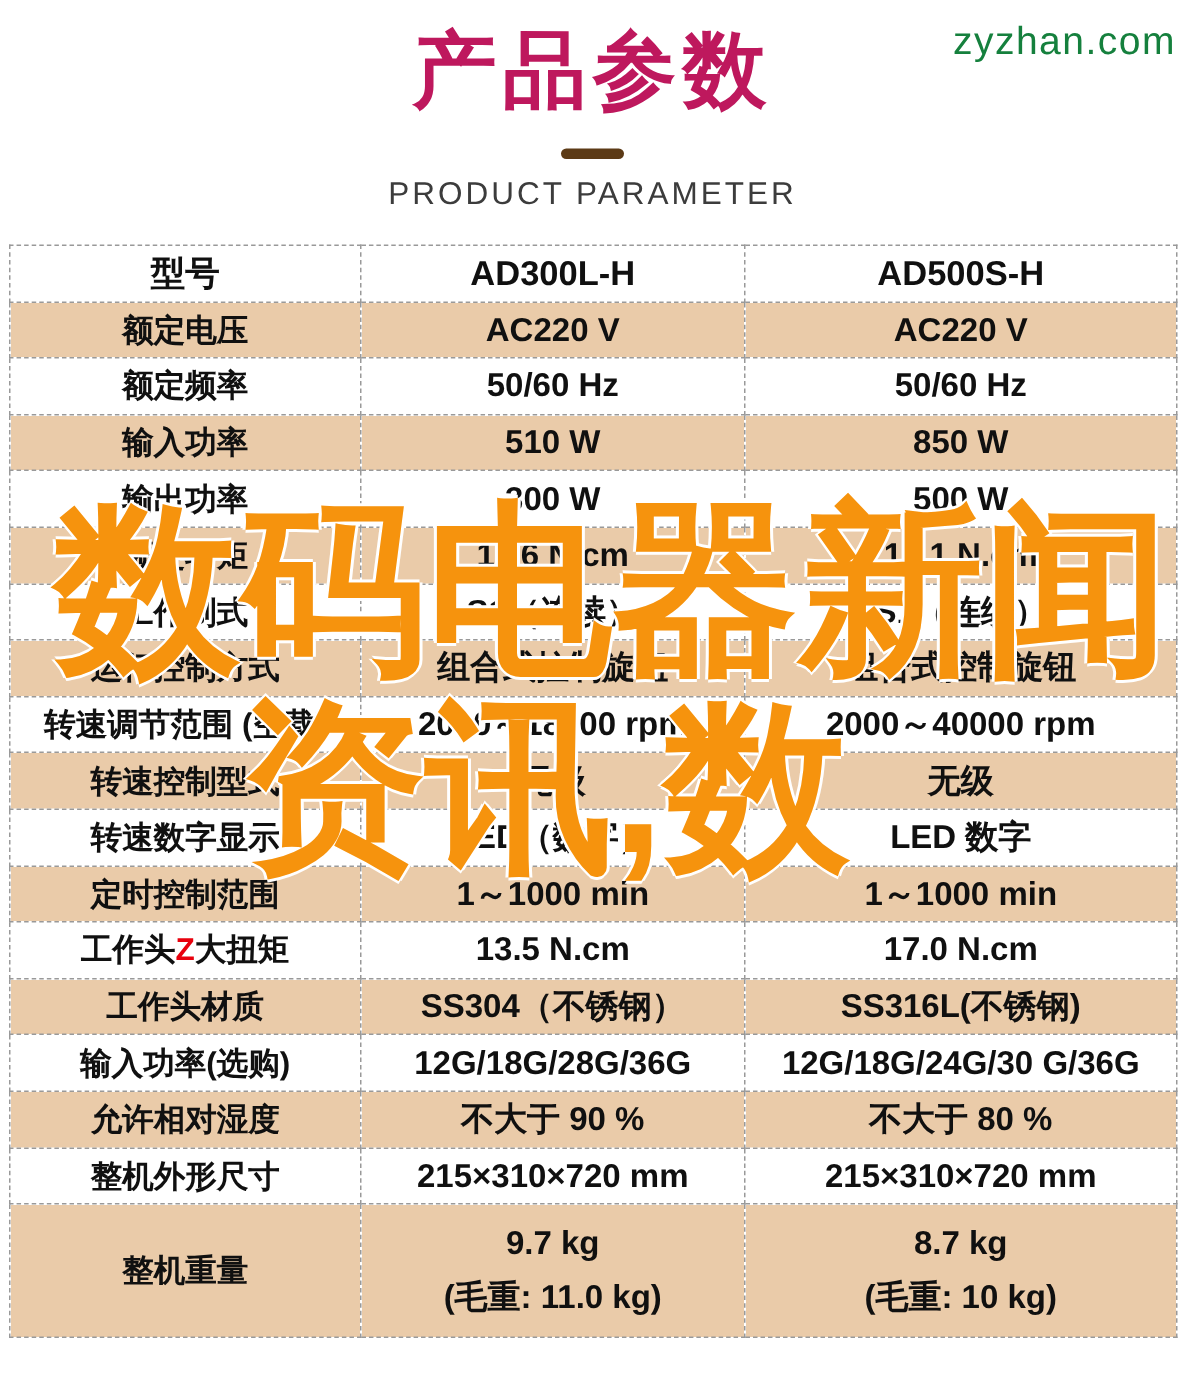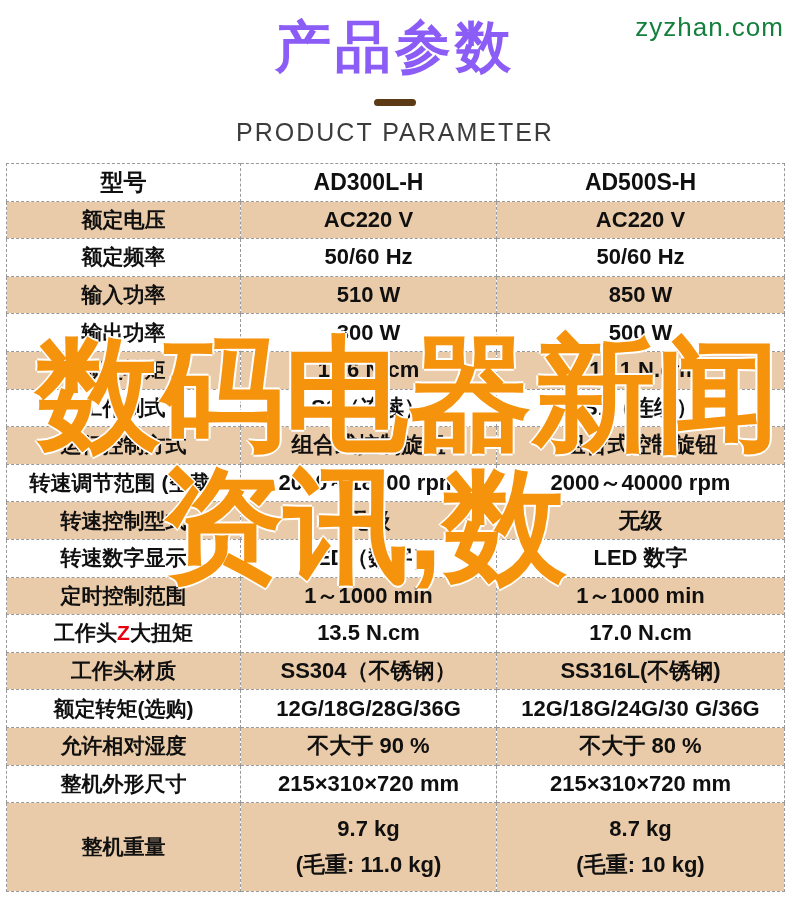--- a/index.html
+++ b/index.html
@@ -2,23 +2,23 @@
 <html><head>
 <meta charset="utf-8">
 <style>
   html,body{margin:0;padding:0;background:#ffffff;}
   .page{
     position:relative;width:790px;height:915px;overflow:hidden;
     background:#ffffff;font-family:"Liberation Sans",sans-serif;
   }
   
   .header{position:absolute;top:0;left:0;width:100%;text-align:center;}
-  .title{margin-top:10px;font-size:56px;font-weight:bold;color:#8b5cf6;letter-spacing:4px;}
+  .title{margin-top:10px;font-size:56px;font-weight:bold;color:#be185d;letter-spacing:4px;}
   .divider{width:42px;height:7px;background:#5C3A16;border-radius:4px;margin:13px auto 12px;}
-  .subtitle{font-size:25px;color:#3c3c3c;letter-spacing:2px;}
+  .subtitle{font-size:21px;color:#3c3c3c;letter-spacing:2px;}
   .site-wm{position:absolute;top:12px;right:6px;font-size:26px;color:#15803d;letter-spacing:1px;}
   
   table.spec{
     position:absolute;top:163px;left:6px;width:778px;
     border-collapse:collapse;table-layout:fixed;
   }
   .spec td,.spec th{
     border:1px dashed #999999;text-align:center;vertical-align:middle;
     color:#101010;padding:0;overflow:hidden;
   }
@@ -123,21 +123,21 @@
         <td class="lbl"><span>工作头</span><span class="red">Z</span><span>大扭矩</span></td>
         <td class="val">13.5 N.cm</td>
         <td class="val">17.0 N.cm</td>
       </tr>
       <tr>
         <td class="lbl">工作头材质</td>
         <td class="val">SS304（不锈钢）</td>
         <td class="val">SS316L(不锈钢)</td>
       </tr>
       <tr>
-        <td class="lbl">额定转矩(选购)</td>
+        <td class="lbl">输入功率(选购)</td>
         <td class="val">12G/18G/28G/36G</td>
         <td class="val">12G/18G/24G/30 G/36G</td>
       </tr>
       <tr>
         <td class="lbl">允许相对湿度</td>
         <td class="val">不大于 90 %</td>
         <td class="val">不大于 80 %</td>
       </tr>
       <tr>
         <td class="lbl">整机外形尺寸</td>

